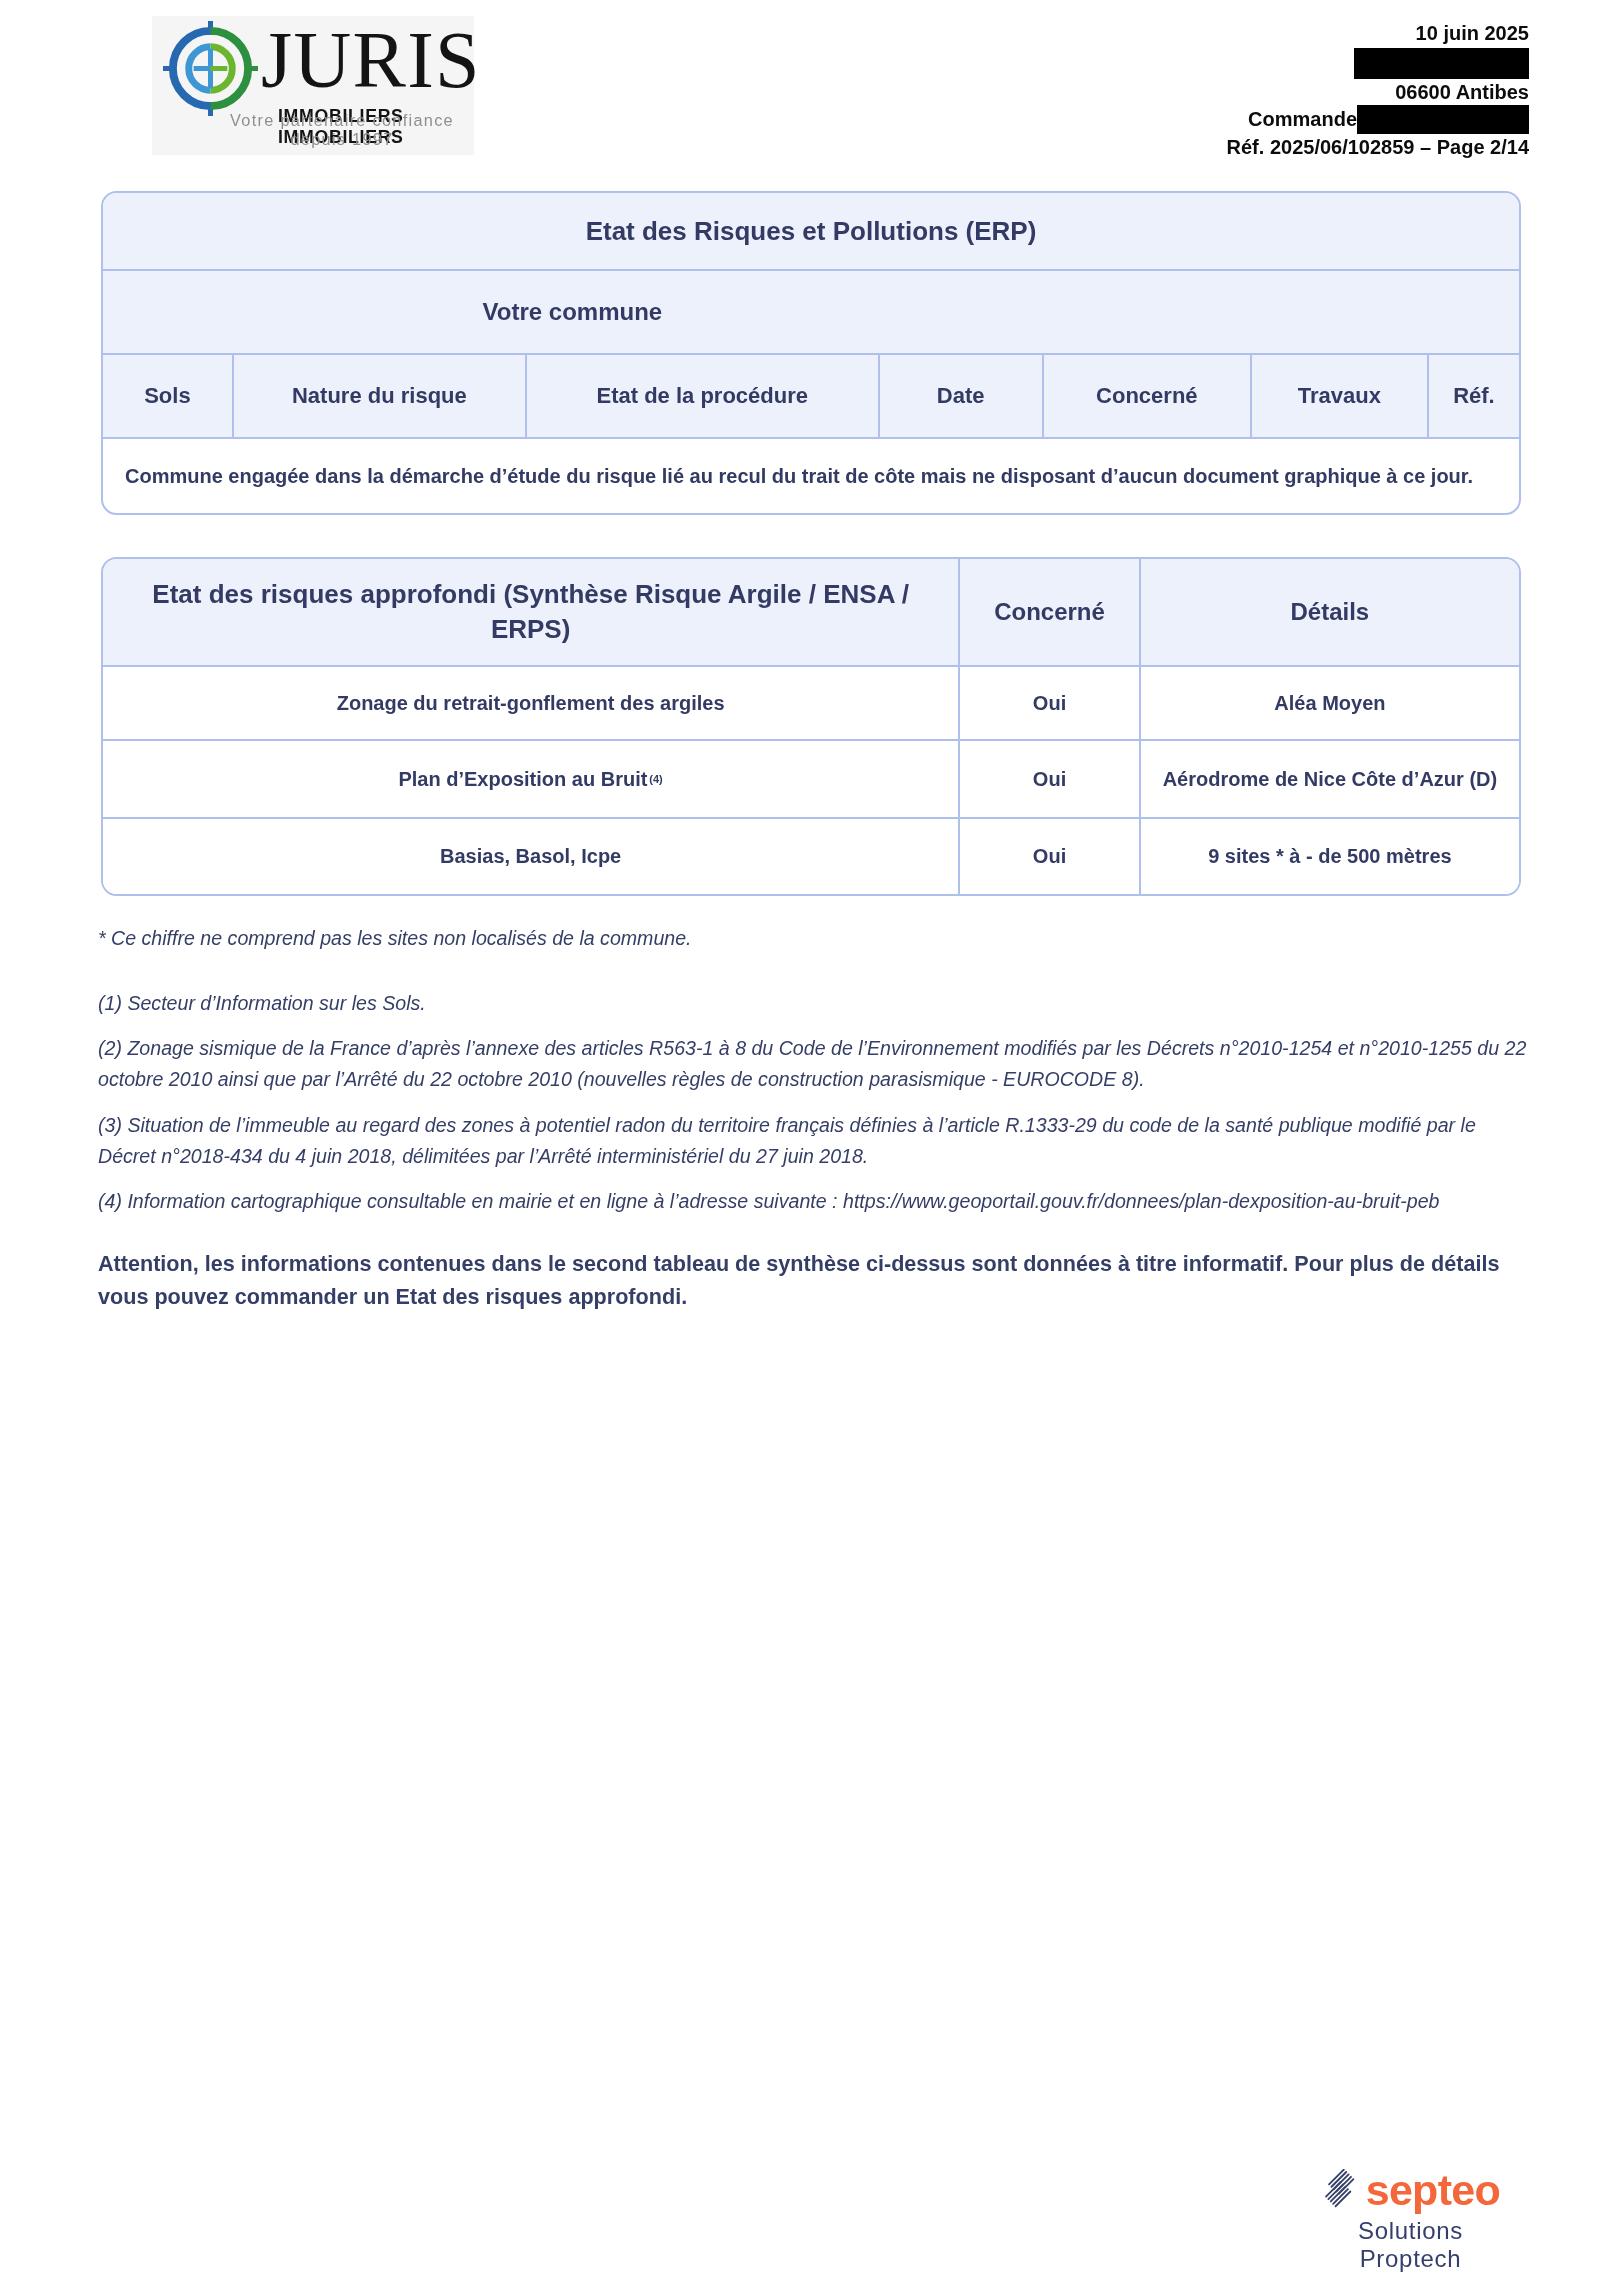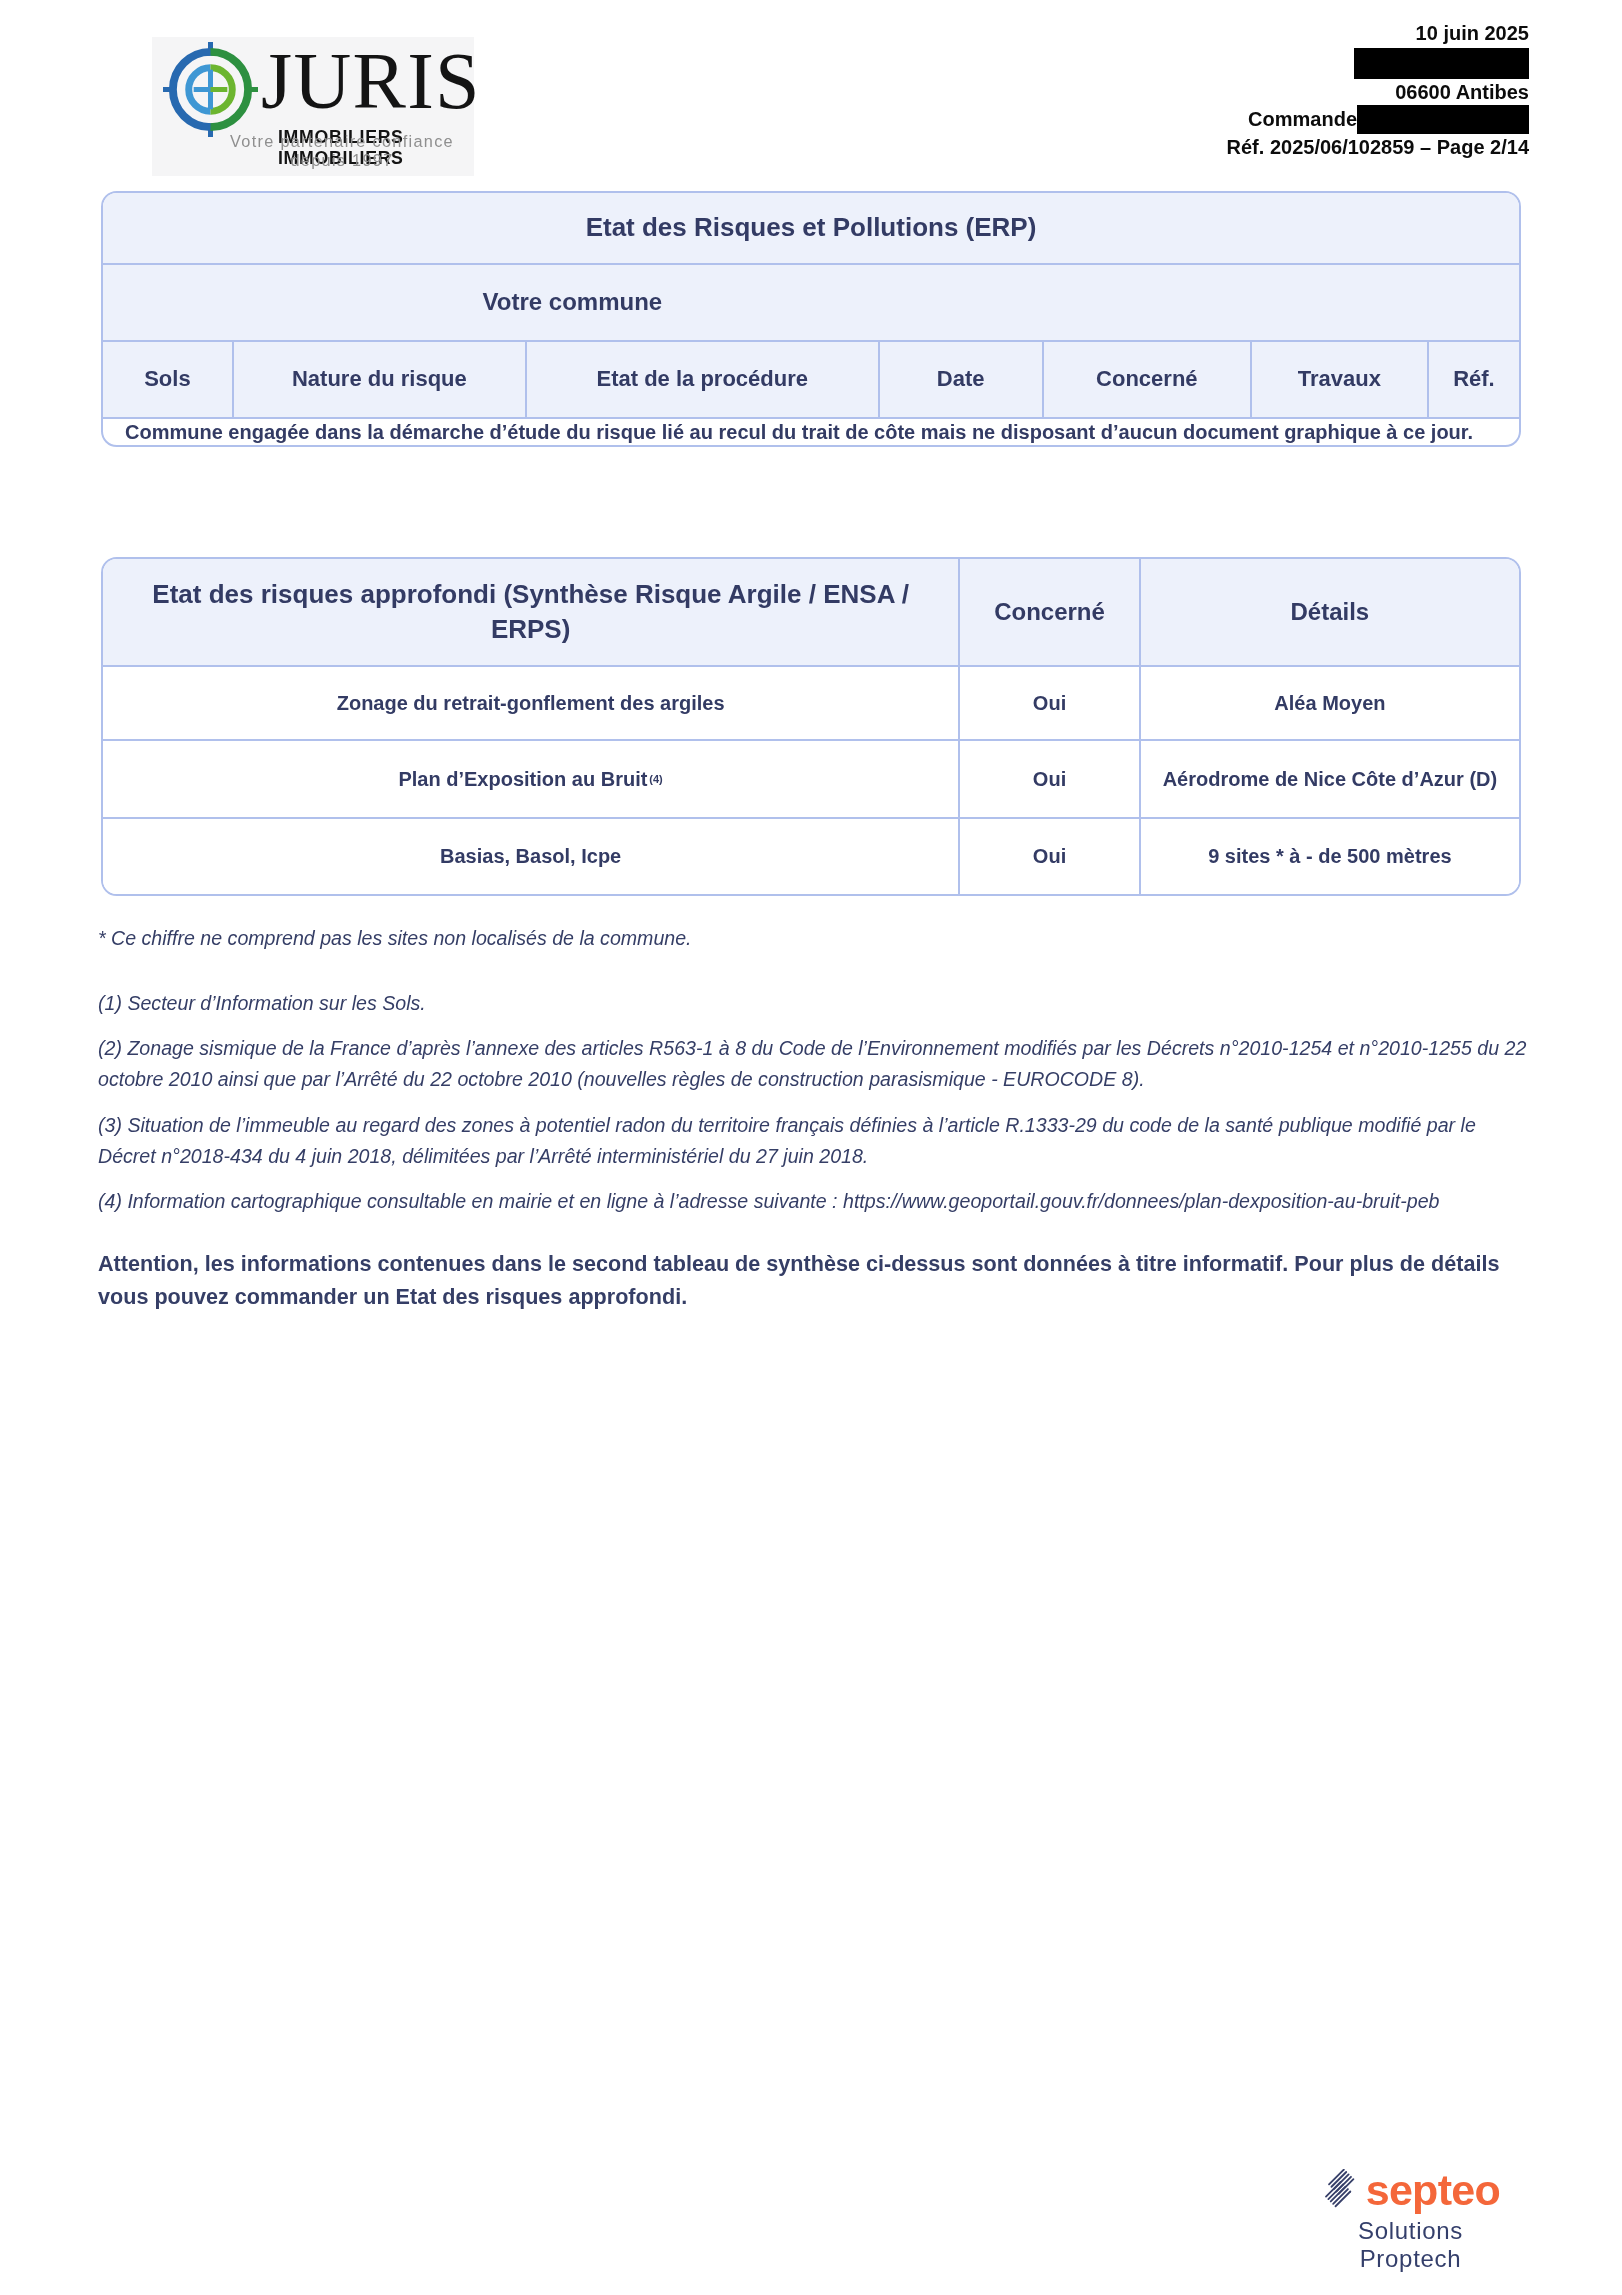--- a/index.html
+++ b/index.html
@@ -2,21 +2,21 @@
 <html style="font-size:10.5px"><head>
 <meta charset="utf-8">
 <style>
   * { margin:0; padding:0; box-sizing:border-box; }
   html,body { background:#ffffff; }
   body { font-family:"Liberation Sans", sans-serif; }
   #page { position:relative; width:1622px; height:2295px; background:#ffffff; overflow:hidden; }
 
   
   .logo-box { position:absolute; left:152px; top:16.3px; width:322px; height:139px;
-              background:#f5f5f6;margin-top:21px; }
+              background:#f5f5f6; }
   .compass { position:absolute; left:9.2px; top:2.6px; width:99px; height:99px; }
   .logo-name { position:absolute; left:109px; top:3.9px; font-family:"Liberation Serif", serif;
                font-size:80px; line-height:80px; font-weight:500; color:#141414; letter-spacing:1.3px; }
   .logo-sub { position:absolute; left:126px; top:90px; font-size:17.7px; font-weight:700;
               color:#141414; letter-spacing:0.7px; }
   .logo-tagline { position:absolute; left:59px; bottom:6.5px; width:262px; text-align:center;
                   font-size:16.3px; color:#8f8f8f; letter-spacing:1.3px; }
 
   .header-meta { position:absolute; top:22px; right:93px; text-align:right;
                  font-size:20px; font-weight:700; color:#0c0c0c; line-height:23.5px; }
@@ -27,21 +27,21 @@
   
   .tbl { position:absolute; left:101px; width:1420px; background:#ffffff;
          border:2px solid #b0c0ec; border-radius:15.7px; overflow:hidden;
          display:flex; flex-direction:column; color:#333b64; }
   .lav { background:#edf1fb; }
   .row { display:flex; width:100%; }
   .row + .row { border-top:2.6px solid #b0c0ec;justify-content:space-between; }
   .cell { display:flex; align-items:center; justify-content:center; text-align:center; }
   .cell + .cell { border-left:2.6px solid #b0c0ec; }
 
-  #t1 { top:191px; height:256px; }
+  #t1 { top:191px; height:324px; }
   .t1-title { height:76px; font-size:26px; font-weight:700; }
   .t1-groups { height:84px; font-size:24px; font-weight:700; }
   .t1-cols  { height:84px; font-size:22px; font-weight:700; }
   .t1-note  { flex:1; font-size:20px; font-weight:600; line-height:26px; padding:0 22px; }
 
   #t2 { top:557px; height:339px; }
   .t2-head { height:106px; font-size:24px; font-weight:700; }
   .t2-head .c-main { font-size:26px; line-height:35px; padding:0 46px; }
   .t2-row { height:74px; font-size:20px; font-weight:600; background:#ffffff; }
   .t2-row.r2 { height:78px; }

